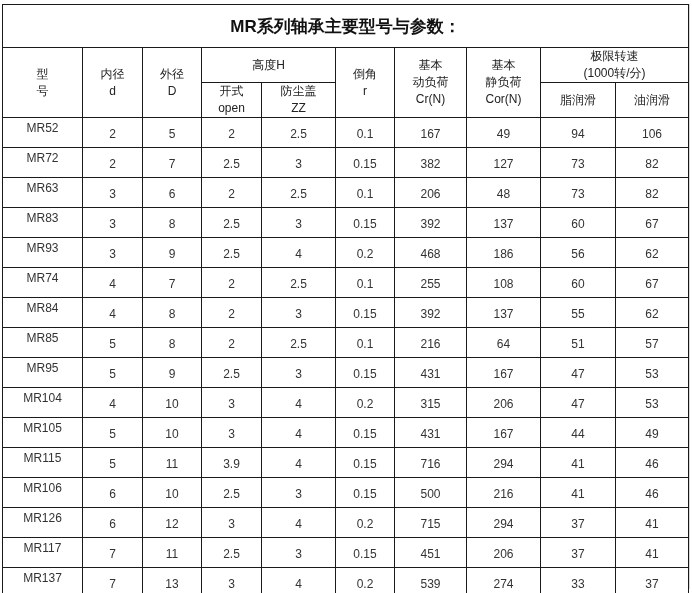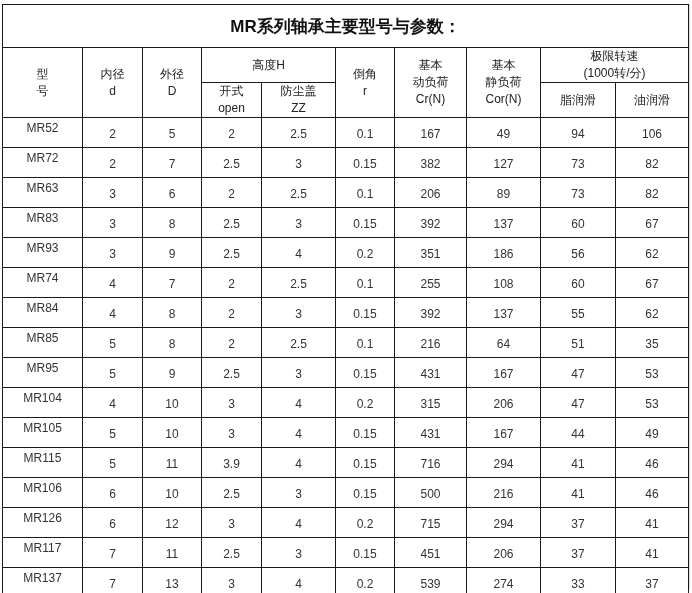--- a/index.html
+++ b/index.html
@@ -110,21 +110,21 @@
           <td class="num">82</td>
         </tr>
         <tr>
           <td class="model">MR63</td>
           <td class="num">3</td>
           <td class="num">6</td>
           <td class="num">2</td>
           <td class="num">2.5</td>
           <td class="num">0.1</td>
           <td class="num">206</td>
-          <td class="num">89</td>
+          <td class="num">48</td>
           <td class="num">73</td>
           <td class="num">82</td>
         </tr>
         <tr>
           <td class="model">MR83</td>
           <td class="num">3</td>
           <td class="num">8</td>
           <td class="num">2.5</td>
           <td class="num">3</td>
           <td class="num">0.15</td>
@@ -133,21 +133,21 @@
           <td class="num">60</td>
           <td class="num">67</td>
         </tr>
         <tr>
           <td class="model">MR93</td>
           <td class="num">3</td>
           <td class="num">9</td>
           <td class="num">2.5</td>
           <td class="num">4</td>
           <td class="num">0.2</td>
-          <td class="num">351</td>
+          <td class="num">468</td>
           <td class="num">186</td>
           <td class="num">56</td>
           <td class="num">62</td>
         </tr>
         <tr>
           <td class="model">MR74</td>
           <td class="num">4</td>
           <td class="num">7</td>
           <td class="num">2</td>
           <td class="num">2.5</td>
@@ -172,21 +172,21 @@
         <tr>
           <td class="model">MR85</td>
           <td class="num">5</td>
           <td class="num">8</td>
           <td class="num">2</td>
           <td class="num">2.5</td>
           <td class="num">0.1</td>
           <td class="num">216</td>
           <td class="num">64</td>
           <td class="num">51</td>
-          <td class="num">35</td>
+          <td class="num">57</td>
         </tr>
         <tr>
           <td class="model">MR95</td>
           <td class="num">5</td>
           <td class="num">9</td>
           <td class="num">2.5</td>
           <td class="num">3</td>
           <td class="num">0.15</td>
           <td class="num">431</td>
           <td class="num">167</td>

